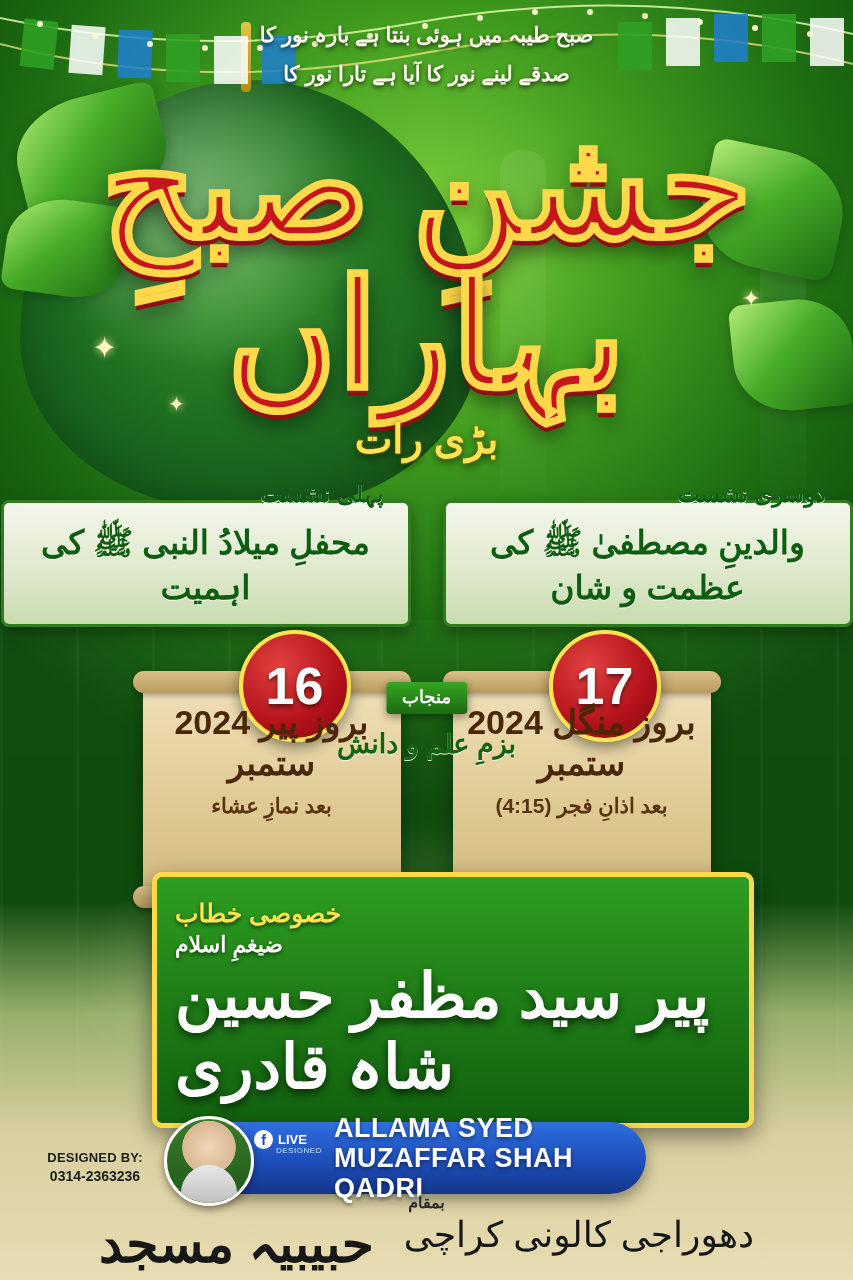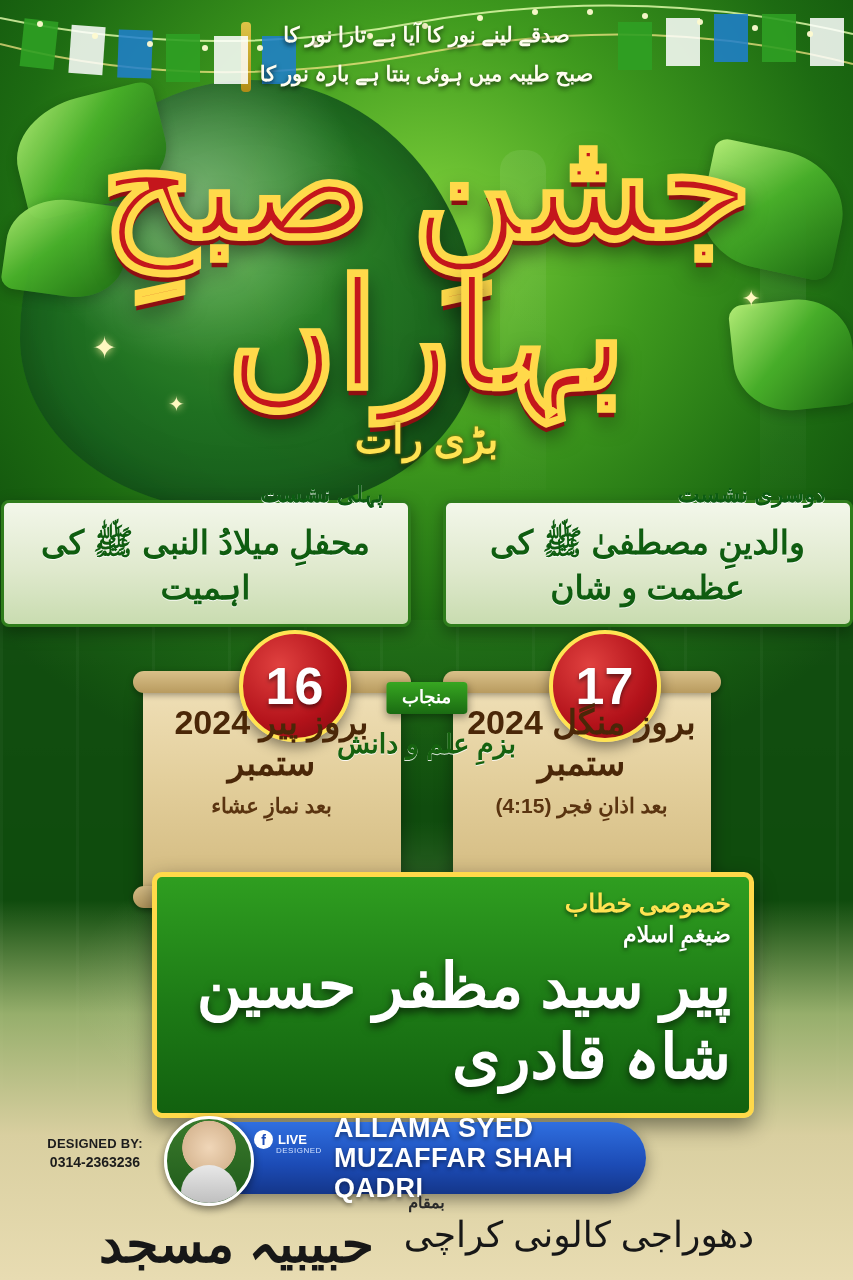--- a/index.html
+++ b/index.html
@@ -261,26 +261,26 @@
     color: #15620f;
     line-height: 1.35;
     text-shadow: 0 1px 0 rgba(255,255,255,0.85);
   }
   
   .speaker {
     position: absolute;
     top: 872px;
     left: 152px;
     width: 556px;
-    padding: 12px 18px 20px;
+    padding: 22px 18px 20px;
     border-radius: 10px;
     background: linear-gradient(180deg, #2f9e20 0%, #1d7a16 55%, #12610f 100%);
     border: 5px solid #ffd94a;
     box-shadow: 0 8px 22px rgba(0,0,0,0.45);
-    text-align: right;
+    text-align: left;
     direction: rtl;
   }
   .speaker-heading {
     font-size: 25px;
     font-weight: bold;
     color: #ffe352;
     text-shadow: 0 2px 4px rgba(0,0,0,0.6);
   }
   .speaker-title {
     margin-top: 4px;
@@ -294,21 +294,21 @@
     font-size: 62px;
     line-height: 1.15;
     font-weight: bold;
     color: #ffffff;
     text-shadow: 0 4px 8px rgba(0,0,0,0.6);
   }
   
   .designer {
     position: absolute;
     left: 44px;
-    bottom: 110px;
+    bottom: 96px;
     width: 102px;
     text-align: center;
     color: #1c1c1c;
   }
   .designer-label {
     font-size: 13px;
     font-weight: bold;
     letter-spacing: 0.2px;
   }
   .designer-logo {
@@ -493,22 +493,22 @@
           <circle cx="590" cy="12" r="3"></circle>
           <circle cx="645" cy="16" r="3"></circle>
         <circle cx="700" cy="22" r="3"></circle>
           <circle cx="755" cy="28" r="3"></circle>
           <circle cx="810" cy="34" r="3"></circle>
       </g>
     </svg>
   </div>
 
   <div class="couplet">
+    <div>صبح طیبہ میں ہوئی بنتا ہے بارہ نور کا</div>
     <div>صدقے لینے نور کا آیا ہے تارا نور کا</div>
-    <div>صبح طیبہ میں ہوئی بنتا ہے بارہ نور کا</div>
   </div>
 
   <div class="title-wrap">
     <div class="title-main">جشنِ صبحِ بہاراں</div>
     <div class="title-sub">بڑی رات</div>
   </div>
 
   <span class="sparkle" style="left:92px; top:330px; font-size:30px;">✦</span>
   <span class="sparkle" style="left:168px; top:392px; font-size:20px;">✦</span>
   <span class="sparkle" style="left:742px; top:286px; font-size:22px;">✦</span>

